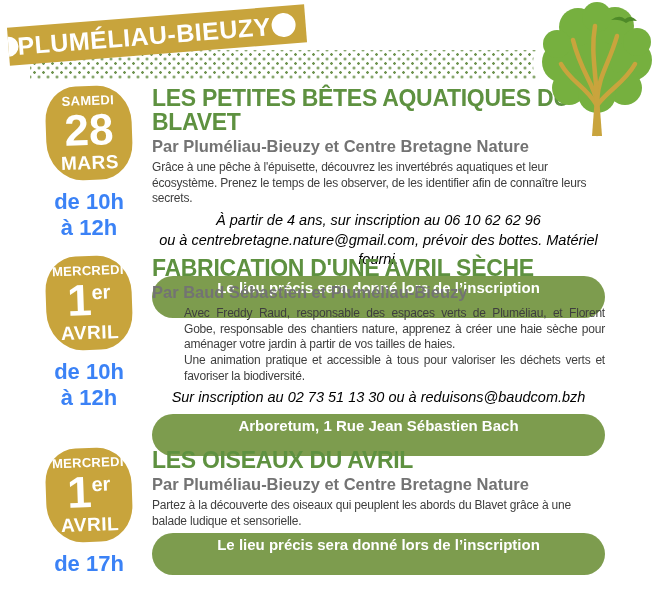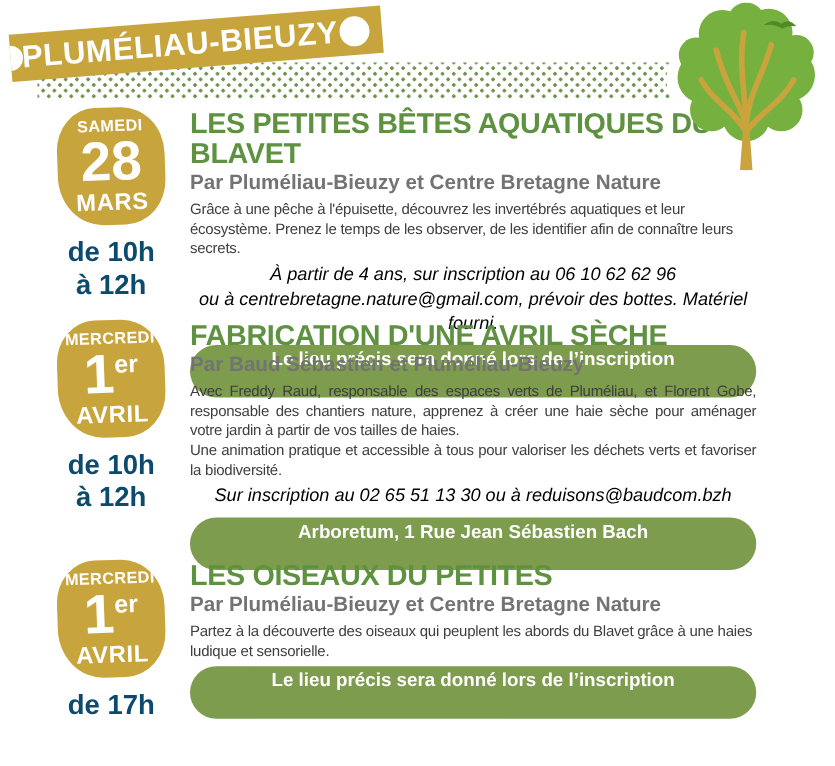--- a/index.html
+++ b/index.html
@@ -99,21 +99,21 @@
     justify-content: center;
     text-align: center;
     line-height: 1;
   }
   .badge-day   { font-size: 13px; font-weight: bold; letter-spacing: 0.3px; }
   .badge-num   { font-size: 44px; font-weight: bold; margin: 1px 0; }
   .badge-num sup { font-size: 20px; vertical-align: super; }
   .badge-month { font-size: 19px; font-weight: bold; letter-spacing: 0.5px; }
   .times {
     margin-top: 9px;
-    color: #0c4a6e;
+    color: #3b82f6;
     font-weight: bold;
     font-size: 22px;
     line-height: 1.2;
     text-align: center;
   }
 
   .content-col {
     flex: 1 1 auto;
     width: 484px;
     max-width: 484px;
@@ -134,21 +134,21 @@
     margin-bottom: 4px;
   }
   .event-desc {
     color: #3e3e3e;
     font-size: 12px;
     line-height: 1.3;
     letter-spacing: -0.2px;
     white-space: pre-line;
     margin-bottom: 4px;
   }
-  .event-2 .event-desc { text-align: justify; }
+  .event-2 .event-desc { text-align: justify; margin-left: 32px; }
   .event-note {
     color: #000000;
     font-weight: normal;
     font-style: italic;
     font-size: 14.5px;
     line-height: 1.35;
     text-align: center;
     white-space: pre-line;
     margin-bottom: 6px;
   }
@@ -243,37 +243,37 @@
       <div class="times">
         <div>de 10h</div>
         <div>à 12h</div>
       </div>
     </div>
     <div class="content-col">
       <div class="event-title">FABRICATION D'UNE AVRIL SÈCHE</div>
       <div class="event-org">Par Baud Sébastien et Pluméliau-Bieuzy</div>
       <div class="event-desc">Avec Freddy Raud, responsable des espaces verts de Pluméliau, et Florent Gobe, responsable des chantiers nature, apprenez à créer une haie sèche pour aménager votre jardin à partir de vos tailles de haies.
 Une animation pratique et accessible à tous pour valoriser les déchets verts et favoriser la biodiversité.</div>
-      <div class="event-note">Sur inscription au 02 65 51 13 30 ou à reduisons@baudcom.bzh</div>
+      <div class="event-note">Sur inscription au 02 73 51 13 30 ou à reduisons@baudcom.bzh</div>
       <div class="event-pill">Arboretum, 1 Rue Jean Sébastien Bach</div>
     </div>
   </div>
 
   <div class="event event-3">
     <div class="date-col">
       <div class="date-badge">
         <span class="badge-day">MERCREDI</span>
         <span class="badge-num"><span>1</span><sup>er</sup></span>
         <span class="badge-month">AVRIL</span>
       </div>
       <div class="times">
         <div>de 17h</div>
       </div>
     </div>
     <div class="content-col">
-      <div class="event-title">LES OISEAUX DU PETITES</div>
+      <div class="event-title">LES OISEAUX DU AVRIL</div>
       <div class="event-org">Par Pluméliau-Bieuzy et Centre Bretagne Nature</div>
-      <div class="event-desc">Partez à la découverte des oiseaux qui peuplent les abords du Blavet grâce à une haies ludique et sensorielle.</div>
+      <div class="event-desc">Partez à la découverte des oiseaux qui peuplent les abords du Blavet grâce à une balade ludique et sensorielle.</div>
       <div class="event-pill">Le lieu précis sera donné lors de l’inscription</div>
     </div>
   </div>
 
 </div>
 
 </body></html>

